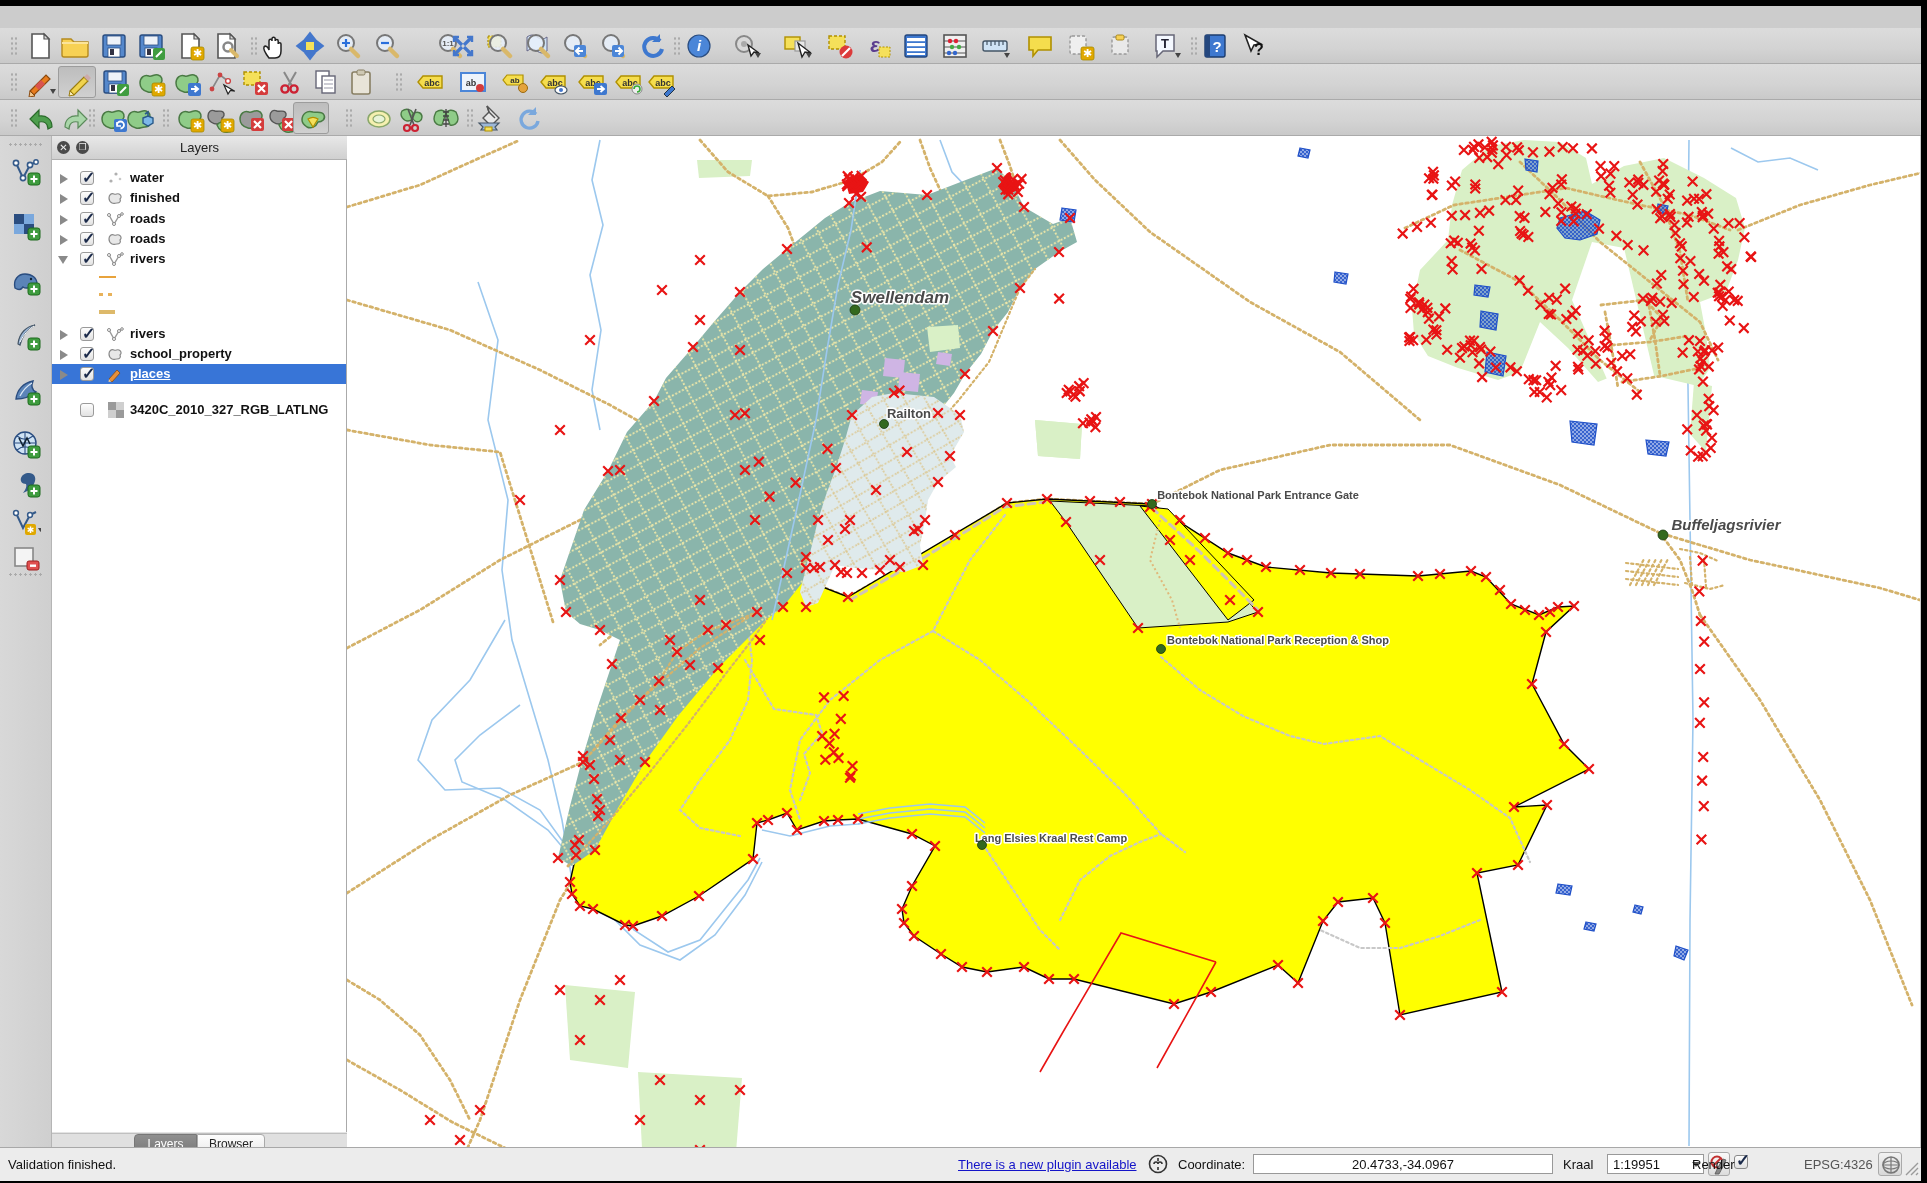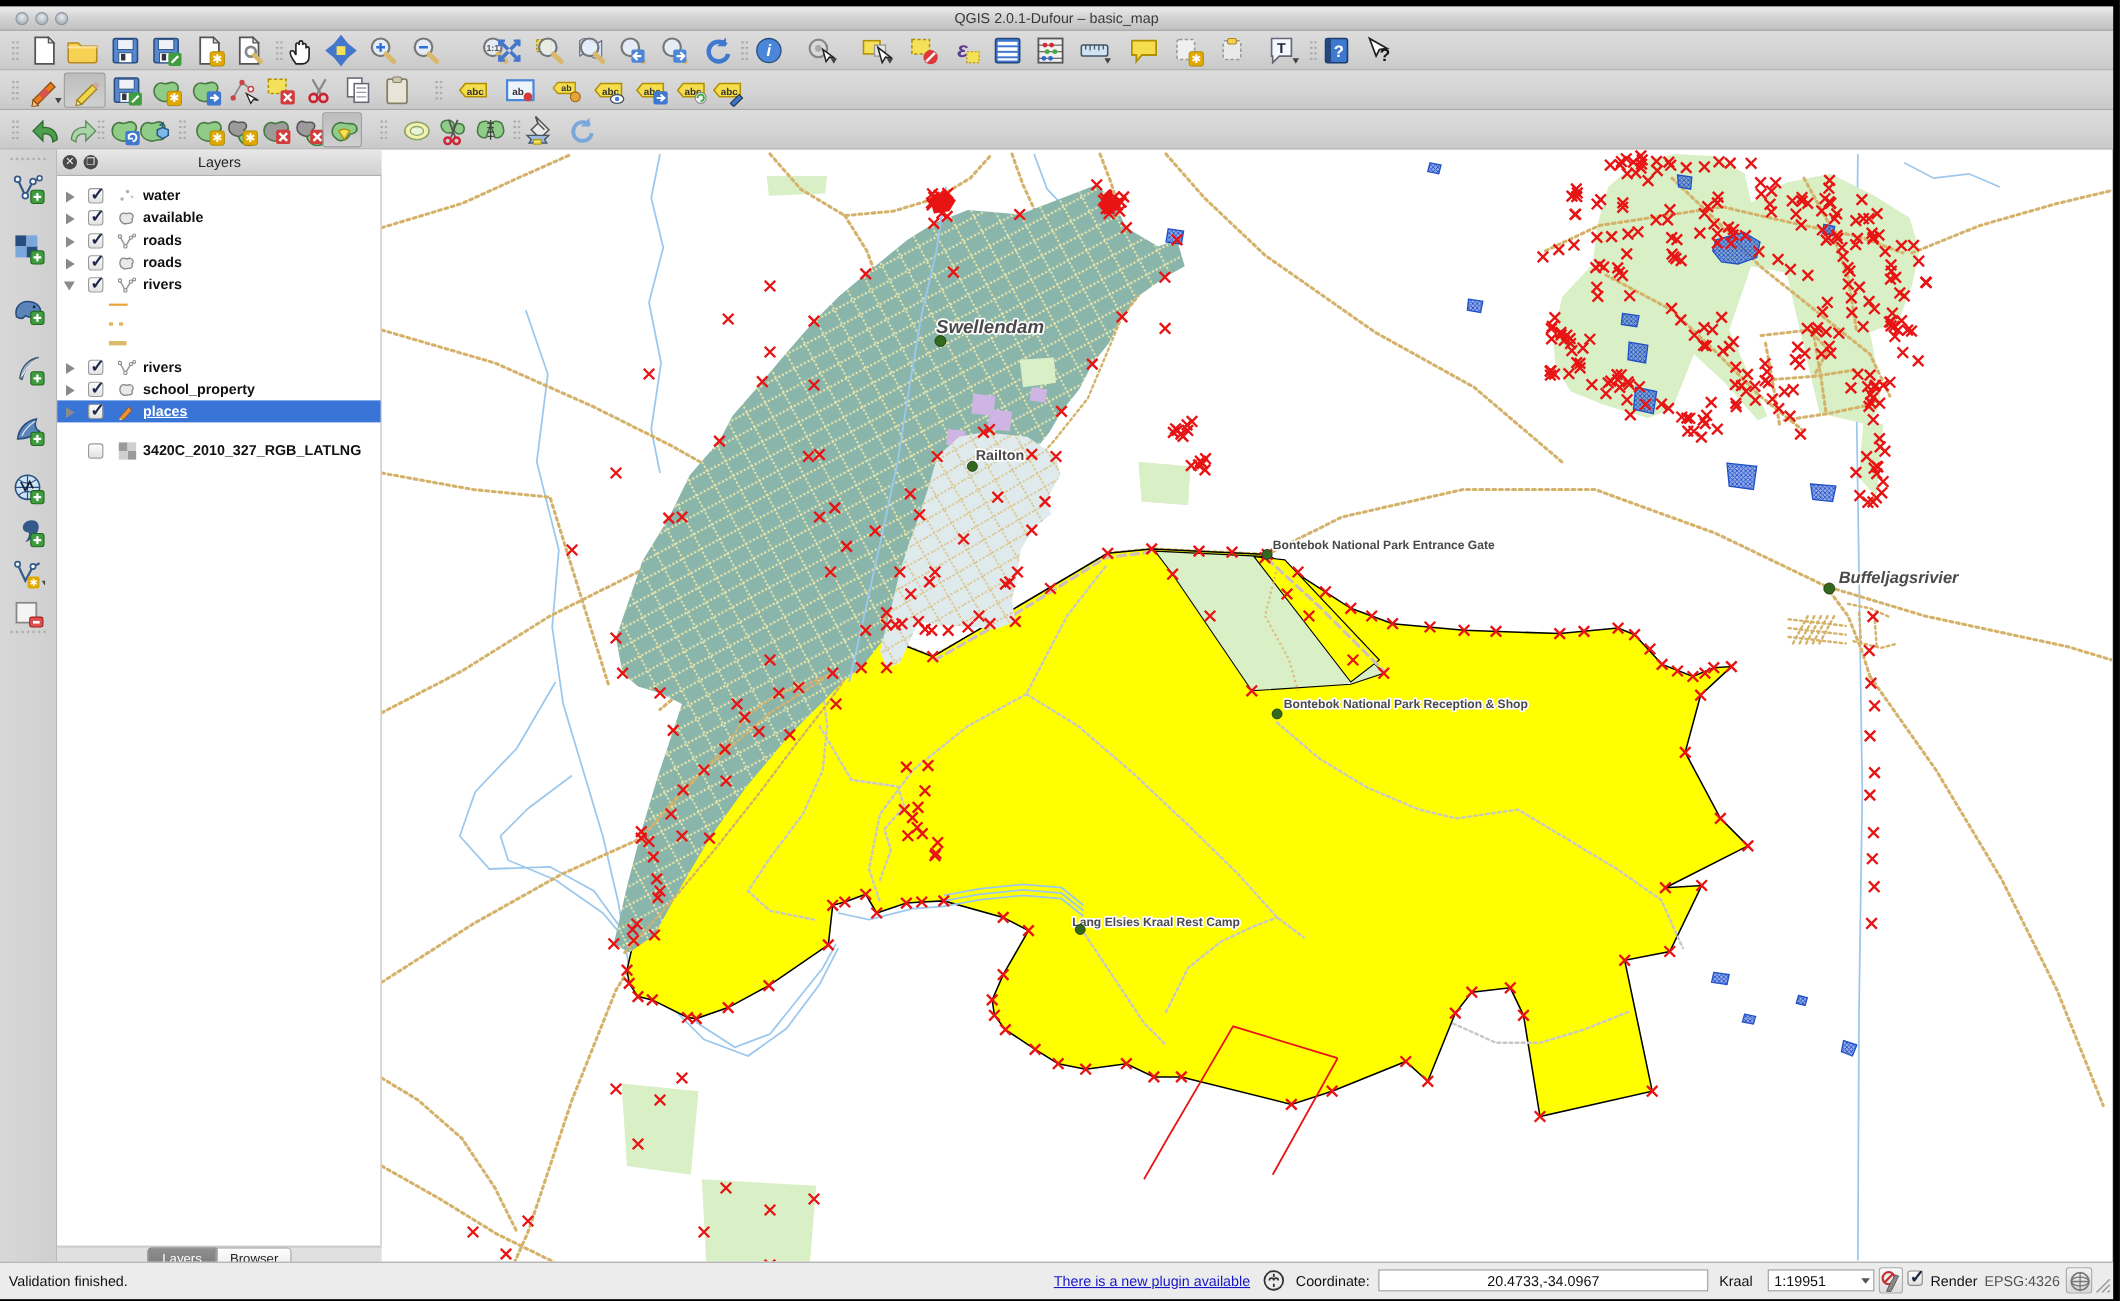--- a/index.html
+++ b/index.html
@@ -50,26 +50,20 @@
   
   #map { position:absolute; left:347px; top:130px; width:1573px; height:1011px; background:#fff; overflow:hidden; }
   
   #status { position:absolute; left:0; top:1141px; width:1921px; height:34px; background:#ececec;
     border-top:1px solid #a8a8a8; font-size:13px; color:#111; }
   #status .txt { position:absolute; top:9px; }
 </style>
 </head>
 <body>
 <div id="win">
-  <div id="titlebar">
-    <div class="tl" style="left:14px"></div>
-    <div class="tl" style="left:32px"></div>
-    <div class="tl" style="left:50px"></div>
-    <div id="title">QGIS 2.0.1-Dufour – basic_map</div>
-  </div>
   <div id="tb1" class="tbrow">
       <div class="sep" style="left:10px"></div>
       <div class="ticon" style="left:25px;width:30px"><svg viewBox="0 0 30 30">
           <path d="M7,3 h12 l5,5 v19 h-17 z" fill="#fff" stroke="#555" stroke-width="1.6"></path>
           <path d="M19,3 l5,5 h-5 z" fill="#ddd" stroke="#555" stroke-width="1.2"></path>
         </svg></div>
       <div class="ticon" style="left:60px;width:30px"><svg viewBox="0 0 30 30">
           <path d="M2,8 h9 l3,3 h14 v13 a2,2 0 0 1 -2,2 h-22 a2,2 0 0 1 -2,-2 z" fill="#f7d154" stroke="#b58a1e" stroke-width="1.4"></path>
           <path d="M2,13 h26 v-2 h-26 z" fill="#fbe49a"></path>
         </svg></div>
@@ -489,21 +483,21 @@
             <div class="ltext" style="">water</div>
           </div>
           <div class="lrow" style="top:28px;">
             <div class="exp right"></div>
             <div class="cb">
               <div class="chk">✓</div>
             </div>
             <svg class="licon" viewBox="0 0 17 16">
               <path d="M2,8 c0,-3 2,-5 5,-4 c2,1 3,-1 5,0 c2,1 3,3 1,5 c1,2 0,4 -3,4 c-2,0 -3,1 -5,0 c-2,-1 -3,-3 -3,-5 z" fill="#e8e8e8" stroke="#888" stroke-width="1.2"></path>
             </svg>
-            <div class="ltext" style="">available</div>
+            <div class="ltext" style="">finished</div>
           </div>
           <div class="lrow" style="top:49px;">
             <div class="exp right"></div>
             <div class="cb">
               <div class="chk">✓</div>
             </div>
             <svg class="licon" viewBox="0 0 17 16">
               <path d="M2,4 L7,13 L12,5 L15,3" fill="none" stroke="#999" stroke-width="1.4"></path>
               <circle cx="2" cy="4" r="1.5" fill="#fff" stroke="#888"></circle>
               <circle cx="7" cy="13" r="1.5" fill="#fff" stroke="#888"></circle>
@@ -1297,21 +1291,21 @@
       <div class="abs" style="right:3px;top:7px;width:0;height:0;border-top:5px solid #555;border-left:4px solid transparent;border-right:4px solid transparent"></div>
     </div>
     <div class="abs" style="left:1708px;top:4px;width:22px;height:24px;background:linear-gradient(#fafafa,#dcdcdc);border:1px solid #aaa;border-radius:3px"><svg viewBox="0 0 22 24" style="width:22px;height:24px">
           <circle cx="8" cy="9" r="5.5" fill="none" stroke="#c23030" stroke-width="2"></circle>
           <path d="M4,13 L12,5" stroke="#c23030" stroke-width="2"></path>
           <path d="M14,6 C10,12 8,16 6,21 L10,21 C13,16 15,11 17,7 z" fill="#888" stroke="#555" stroke-width="0.8"></path>
         </svg></div>
     <div class="abs" style="left:1734px;top:7px;width:14px;height:14px;background:linear-gradient(#fdfdfd,#e0e0e0);border:1px solid #8a8a8a;border-radius:3px">
       <div class="abs" style="left:1px;top:-6px;font-size:17px;font-weight:bold;color:#1b2a4a">✓</div>
     </div>
-    <div class="txt" style="left:1755px">Render</div>
+    <div class="txt" style="left:1692px">Render</div>
     <div class="txt" style="left:1804px;color:#555">EPSG:4326</div>
     <div class="abs" style="left:1878px;top:4px;width:24px;height:24px;background:linear-gradient(#f2f2f2,#d8d8d8);border:1px solid #aaa;border-radius:3px"><svg viewBox="0 0 24 24" style="width:24px;height:24px">
           <circle cx="12" cy="12" r="8" fill="none" stroke="#777" stroke-width="1.6"></circle>
           <ellipse cx="12" cy="12" rx="8" ry="4" fill="none" stroke="#777" stroke-width="1.2"></ellipse>
           <path d="M12,4 v16 M4,12 h16" stroke="#777" stroke-width="1.2"></path>
         </svg></div>
     <svg class="abs" style="left:1903px;top:12px;width:16px;height:16px" viewBox="0 0 16 16">
         <path d="M15,3 L3,15 M15,8 L8,15 M15,13 L13,15" stroke="#9a9a9a" stroke-width="1.4"></path>
       </svg>
   </div>

